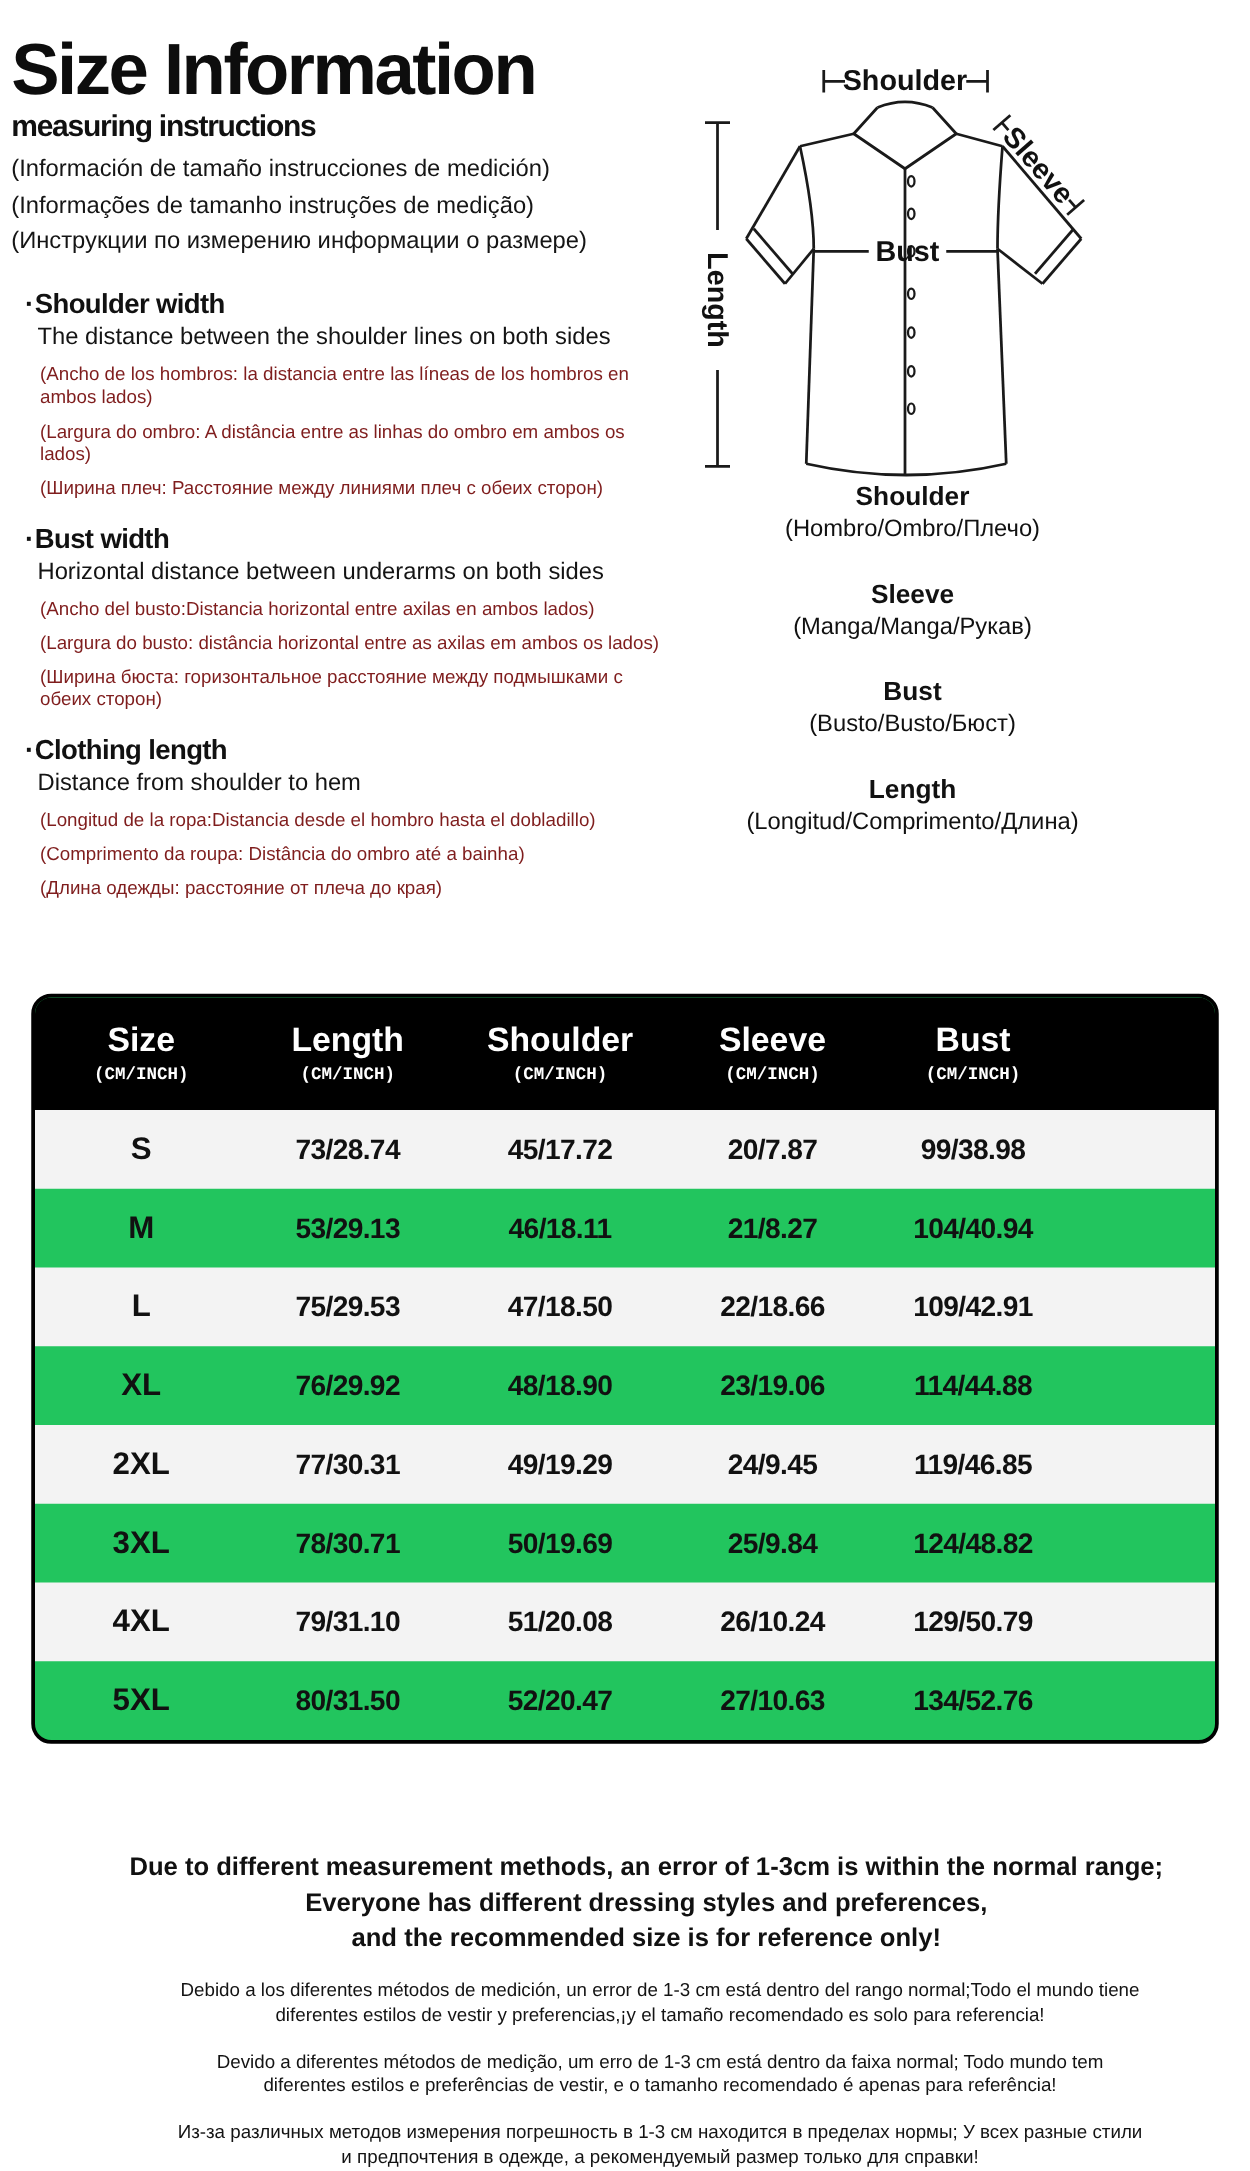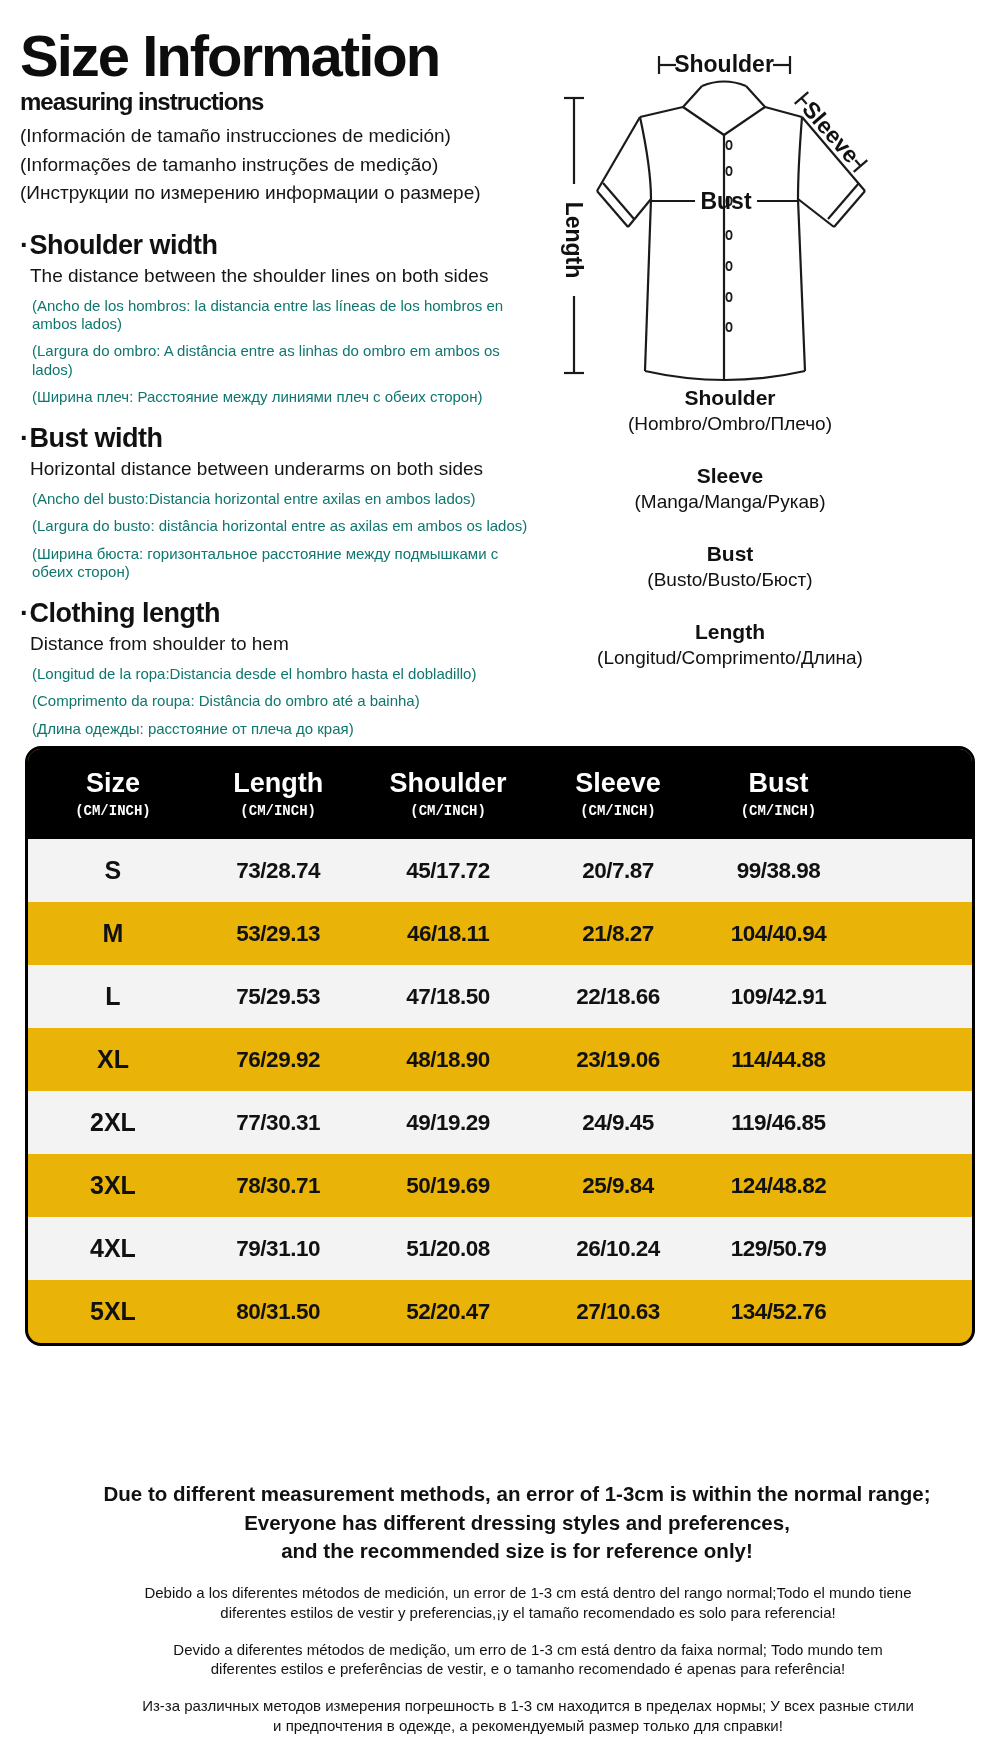--- a/index.html
+++ b/index.html
@@ -3,45 +3,45 @@
 <meta charset="utf-8">
 <style>
   * { margin:0; padding:0; box-sizing:border-box; }
   html,body { background:#fff; }
   .page {
     position:relative; width:1000px; height:1737px; background:#fff;
     color:#111; font-family:"Liberation Sans","DejaVu Sans",sans-serif;
     overflow:hidden;
   }
   
-  .title-block { position:absolute; left:20px; top:26px; width:530px; }
+  .title-block { position:absolute; left:9px; top:26px; width:530px; }
   .title-block h1 { font-size:58px; font-weight:700; letter-spacing:-2px; line-height:1.05; color:#0d0d0d; }
   .title-block h2 { font-size:24px; font-weight:700; letter-spacing:-1px; line-height:1.1; margin-top:2px; }
   .subtitle-trans { margin-top:7px; font-size:19px; line-height:1.5; color:#151515; }
   
   .sections { position:absolute; left:20px; top:230px; width:510px; }
   .m-section { margin-bottom:17px; }
-  .m-section h3 { font-size:27px; font-weight:700; letter-spacing:-0.5px; line-height:1.15; }
+  .m-section h3 { font-size:22px; font-weight:700; letter-spacing:-0.5px; line-height:1.15; }
   .m-section h3 .dot { margin-right:1px; }
   .m-section .lead { font-size:19px; line-height:1.25; margin:3px 0 9px 10px; color:#141414; }
-  .m-section .trans { font-size:15px; line-height:1.22; margin:0 0 9px 12px; color:#0f766e; max-width:496px; }
+  .m-section .trans { font-size:15px; line-height:1.22; margin:0 0 9px 12px; color:#7f1d1d; max-width:496px; }
   
   .diagram { position:absolute; left:552px; top:48px; width:345px; height:338px; }
   .diagram path, .diagram line { stroke:#1a1a1a; stroke-width:2.2; fill:none; stroke-linejoin:round; }
   .diagram ellipse { stroke:#1a1a1a; stroke-width:1.8; fill:none; }
   .diagram text { fill:#111; font-family:inherit; font-size:23px; font-weight:700; }
   
   .legend { position:absolute; left:560px; top:385px; width:340px; text-align:center; }
   .legend-item { margin-bottom:26px; }
   .legend-item .term { font-size:21px; font-weight:700; line-height:1.2; }
   .legend-item .ltrans { font-size:19px; line-height:1.3; margin-top:2px; }
   
   .size-table {
-    position:absolute; left:25px; top:746px; width:950px; height:600px;
-    border:3px solid #000; border-radius:16px; overflow:hidden; background:#eab308;
+    position:absolute; left:25px; top:795px; width:950px; height:600px;
+    border:3px solid #000; border-radius:16px; overflow:hidden; background:#22c55e;
   }
   .t-header {
     background:#000; color:#fff; height:90px;
     display:grid; grid-template-columns:18% 17% 19% 17% 17% 12%; align-items:center;
   }
   .t-col { display:flex; flex-direction:column; align-items:center; justify-content:center; }
   .col-name { font-size:27px; font-weight:700; line-height:1; }
   .col-unit { font-size:14px; font-weight:700; margin-top:6px; letter-spacing:0;font-family:Liberation Mono, monospace; }
   .t-row {
     height:63px; display:grid; grid-template-columns:18% 17% 19% 17% 17% 12%; align-items:center;

